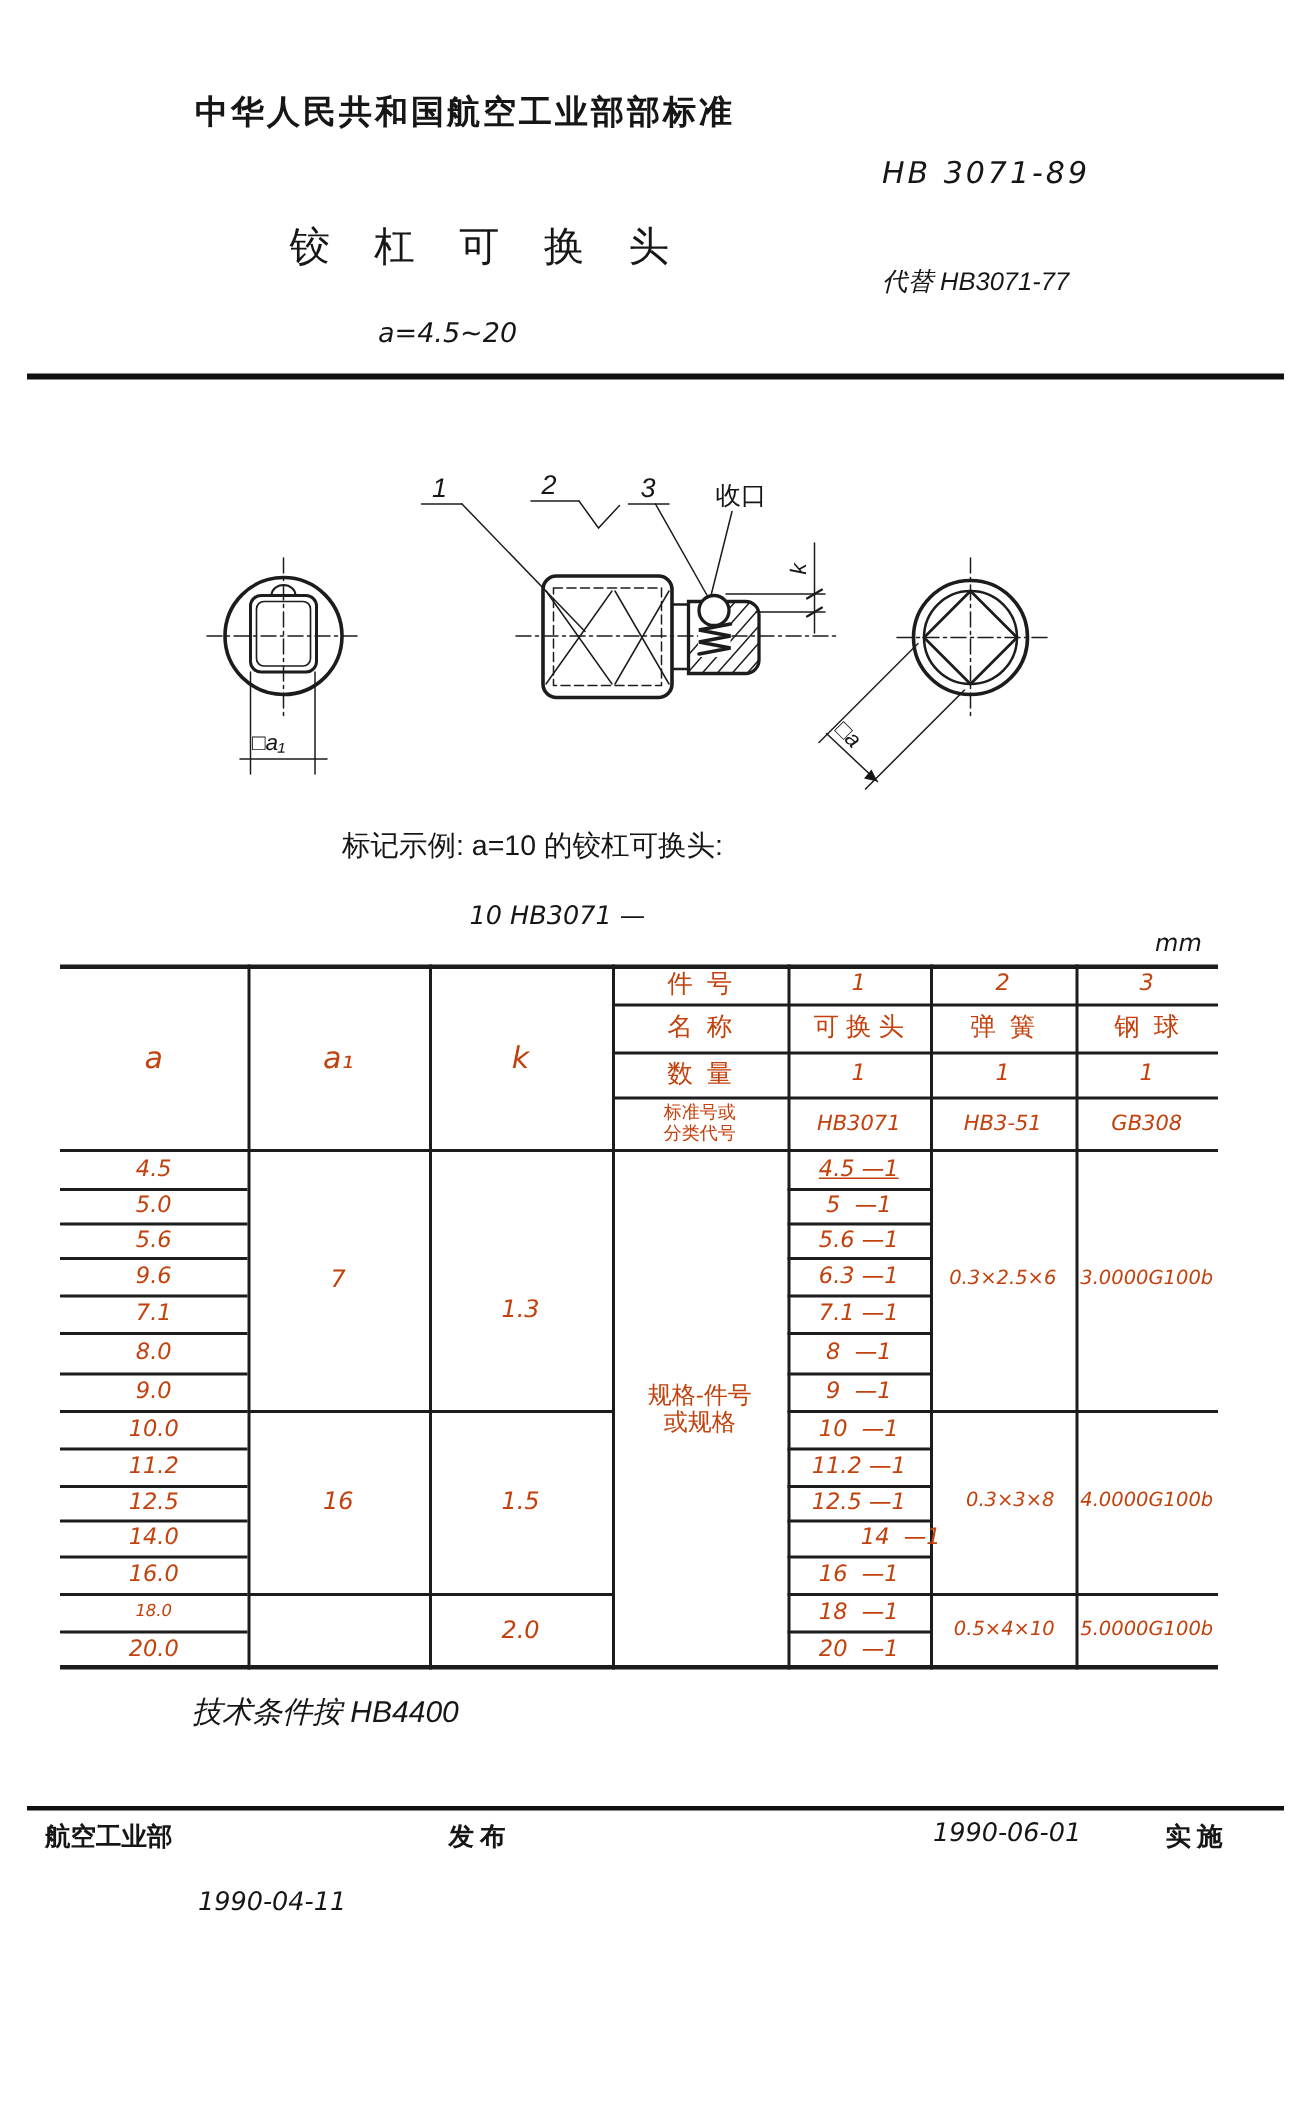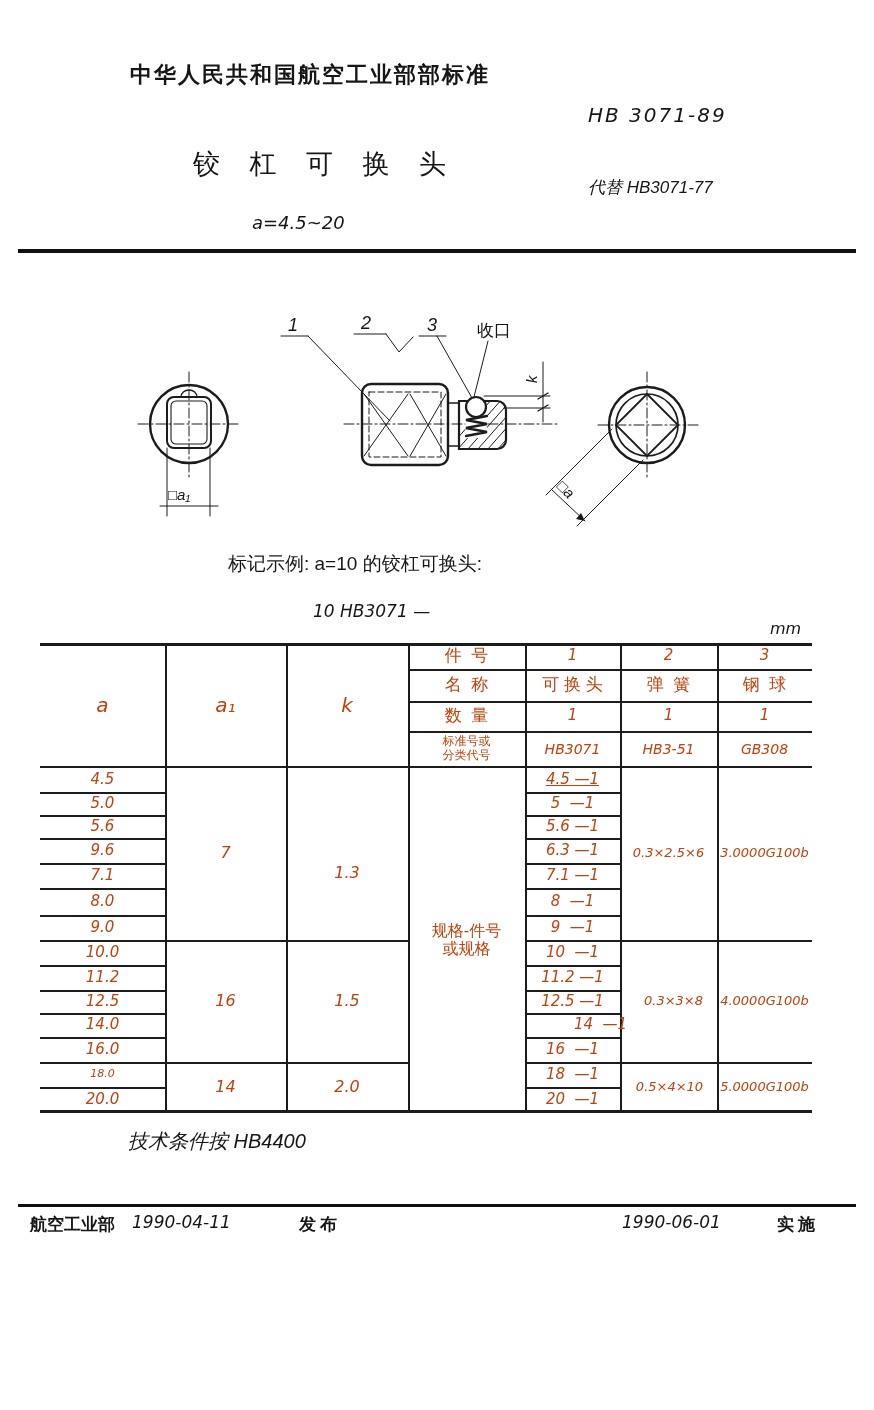--- a/index.html
+++ b/index.html
@@ -209,27 +209,26 @@
     <div class="cell num" style="left: 0px; top: 444px; width: 125px; height: 26px; font-size: 15px;">20.0</div>
     <div class="cell num" style="left: 485px; top: 444px; width: 95px; height: 26px; font-size: 15px;">20  —1</div>
     <div class="cell num" style="left: 125px; top: 124px; width: 121px; height: 173px; font-size: 16px;">7</div>
     <div class="cell num" style="left: 246px; top: 124px; width: 122px; height: 212px; font-size: 16px;">1.3</div>
     <div class="cell num" style="left: 580px; top: 124px; width: 97px; height: 173px; font-size: 13px;">0.3×2.5×6</div>
     <div class="cell num" style="left: 677px; top: 124px; width: 95px; height: 173px; font-size: 13px;">3.0000G100b</div>
     <div class="cell num" style="left: 125px; top: 297px; width: 121px; height: 122px; font-size: 16px;">16</div>
     <div class="cell num" style="left: 246px; top: 297px; width: 122px; height: 122px; font-size: 16px;">1.5</div>
     <div class="cell num" style="left: 580px; top: 297px; width: 107px; height: 122px; font-size: 13px;">0.3×3×8</div>
     <div class="cell num" style="left: 677px; top: 297px; width: 95px; height: 122px; font-size: 13px;">4.0000G100b</div>
-    <div class="cell num" style="left: 125px; top: 419px; width: 121px; height: 51px; font-size: 16px;">14</div>
     <div class="cell num" style="left: 246px; top: 419px; width: 122px; height: 51px; font-size: 16px;">2.0</div>
     <div class="cell num" style="left: 580px; top: 419px; width: 99px; height: 51px; font-size: 13px;">0.5×4×10</div>
     <div class="cell num" style="left: 677px; top: 419px; width: 95px; height: 51px; font-size: 13px;">5.0000G100b</div>
     <div class="cell col2" style="left: 368px; top: 124px; width: 117px; height: 346px; font-size: 16px;"><span>规格-件号</span><span>或规格</span></div>
   </div>
 
 <div class="abs" style="left:128px;top:1128px;font-size:20px;font-style:italic;">技术条件按 HB4400</div>
 
 <div class="rule" style="left:18px;top:1204px;width:838px;height:3px;"></div>
 <div class="abs bold" style="left:30px;top:1213px;font-size:17px;">航空工业部</div>
-<div class="abs hand" style="left:132px;top:1212px;font-size:17px;">1990-04-11</div>
+<div class="abs hand" style="left:132px;top:1258px;font-size:17px;">1990-04-11</div>
 <div class="abs bold" style="left:299px;top:1213px;font-size:17px;letter-spacing:4px;">发布</div>
 <div class="abs hand" style="left:622px;top:1212px;font-size:17px;">1990-06-01</div>
 <div class="abs bold" style="left:777px;top:1213px;font-size:17px;letter-spacing:4px;">实施</div>
 
 </body></html>

